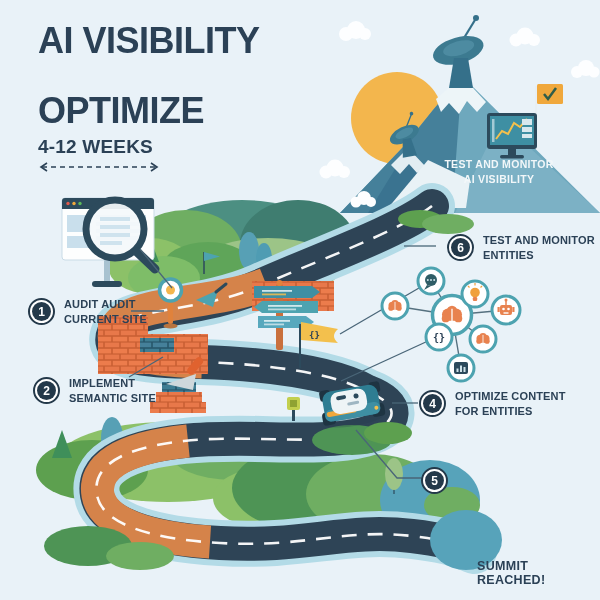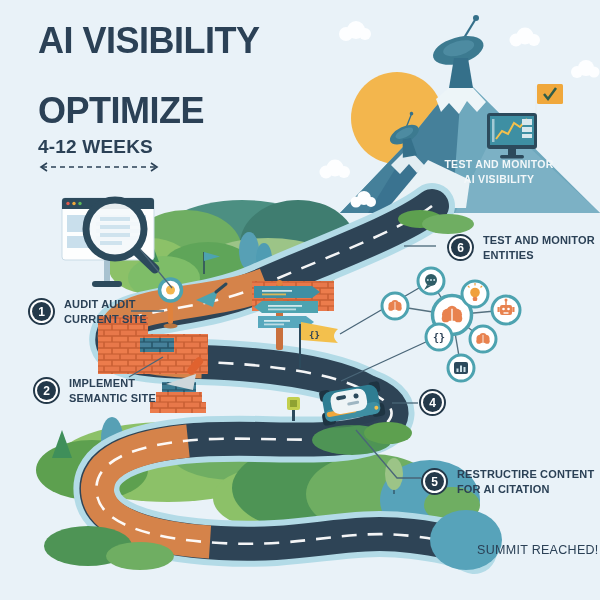--- a/index.html
+++ b/index.html
@@ -11,21 +11,21 @@
   .duration{font-size:19px;font-weight:bold;margin-top:7px;letter-spacing:.2px;}
   .duration-arrow{display:block;margin-top:3px;}
   .ms{position:absolute;display:flex;gap:9px;align-items:center;}
   .badge{width:27px;height:27px;border:2px solid #24394a;border-radius:50%;background:#fff;
          display:flex;align-items:center;justify-content:center;flex:0 0 auto;box-sizing:border-box;}
   .badge span{width:19px;height:19px;border-radius:50%;background:#24394a;color:#fff;font-size:12px;
          font-weight:bold;display:flex;align-items:center;justify-content:center;}
   .ms-label{font-size:11px;font-weight:bold;color:#2b4156;line-height:1.32;letter-spacing:.15px;}
   .mtn-label{position:absolute;left:430px;top:157px;width:138px;text-align:center;color:#f2f7f9;
          font-size:10.5px;font-weight:bold;line-height:1.4;letter-spacing:.3px;}
-  .summit{position:absolute;left:477px;top:543px;font-size:12.5px;font-weight:normal;color:#2b4156;
+  .summit{position:absolute;left:477px;top:559px;font-size:12.5px;font-weight:bold;color:#2b4156;
          letter-spacing:.3px;}
 </style>
 </head>
 <body>
 
 <div class="canvas">
 
 <svg class="scene" width="600" height="600" viewBox="0 0 600 600">
   <defs>
     <pattern id="brickO" width="16" height="12" patternUnits="userSpaceOnUse">
@@ -386,24 +386,24 @@
   <div class="badge">
         <span>6</span>
       </div>
   <div class="ms-label"><span>TEST AND MONITOR</span><br><span>ENTITIES</span></div>
 </div>
 
 <div class="ms" style="left:419px;top:389px">
   <div class="badge">
         <span>4</span>
       </div>
+  <div class="ms-label"><span>OPTIMIZE CONTENT</span><br><span>FOR ENTITIES</span></div>
 </div>
 
 <div class="ms" style="left:421px;top:467px">
   <div class="badge">
         <span>5</span>
       </div>
-  <div class="ms-label"><span>RESTRUCTIRE CONTENT</span><br><span>FOR AI CITATION</span></div>
 </div>
 
 <div class="summit">SUMMIT REACHED!</div>
 
 </div>
 
 </body></html>

